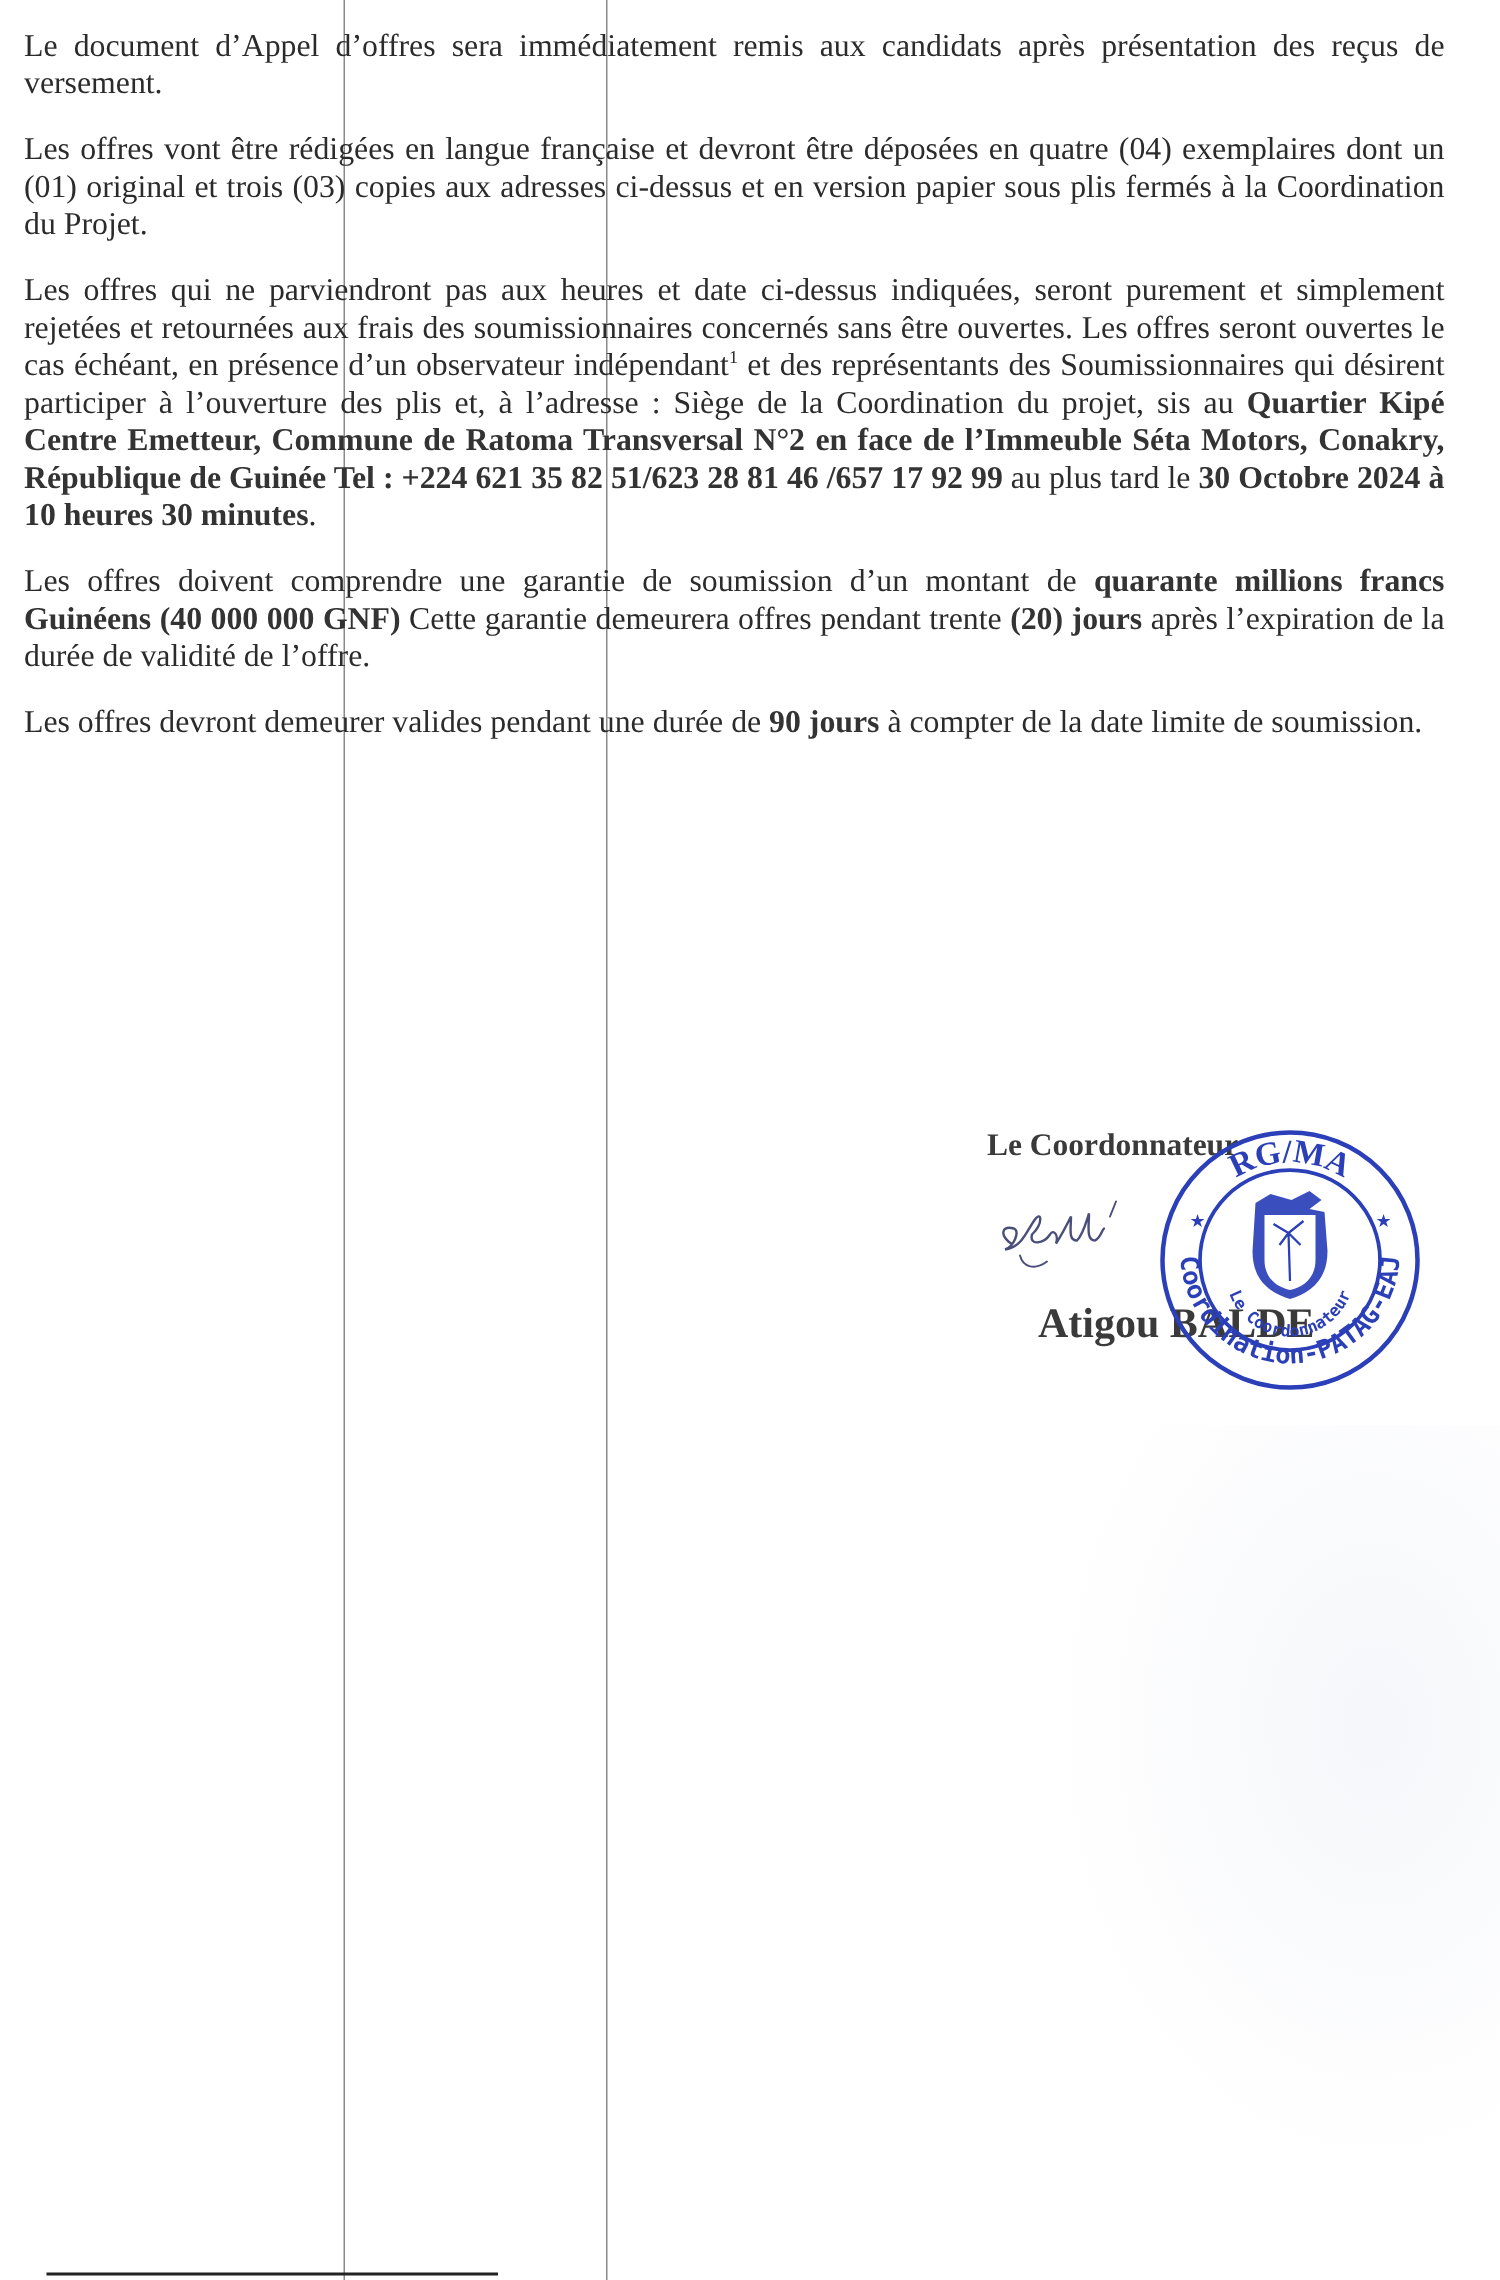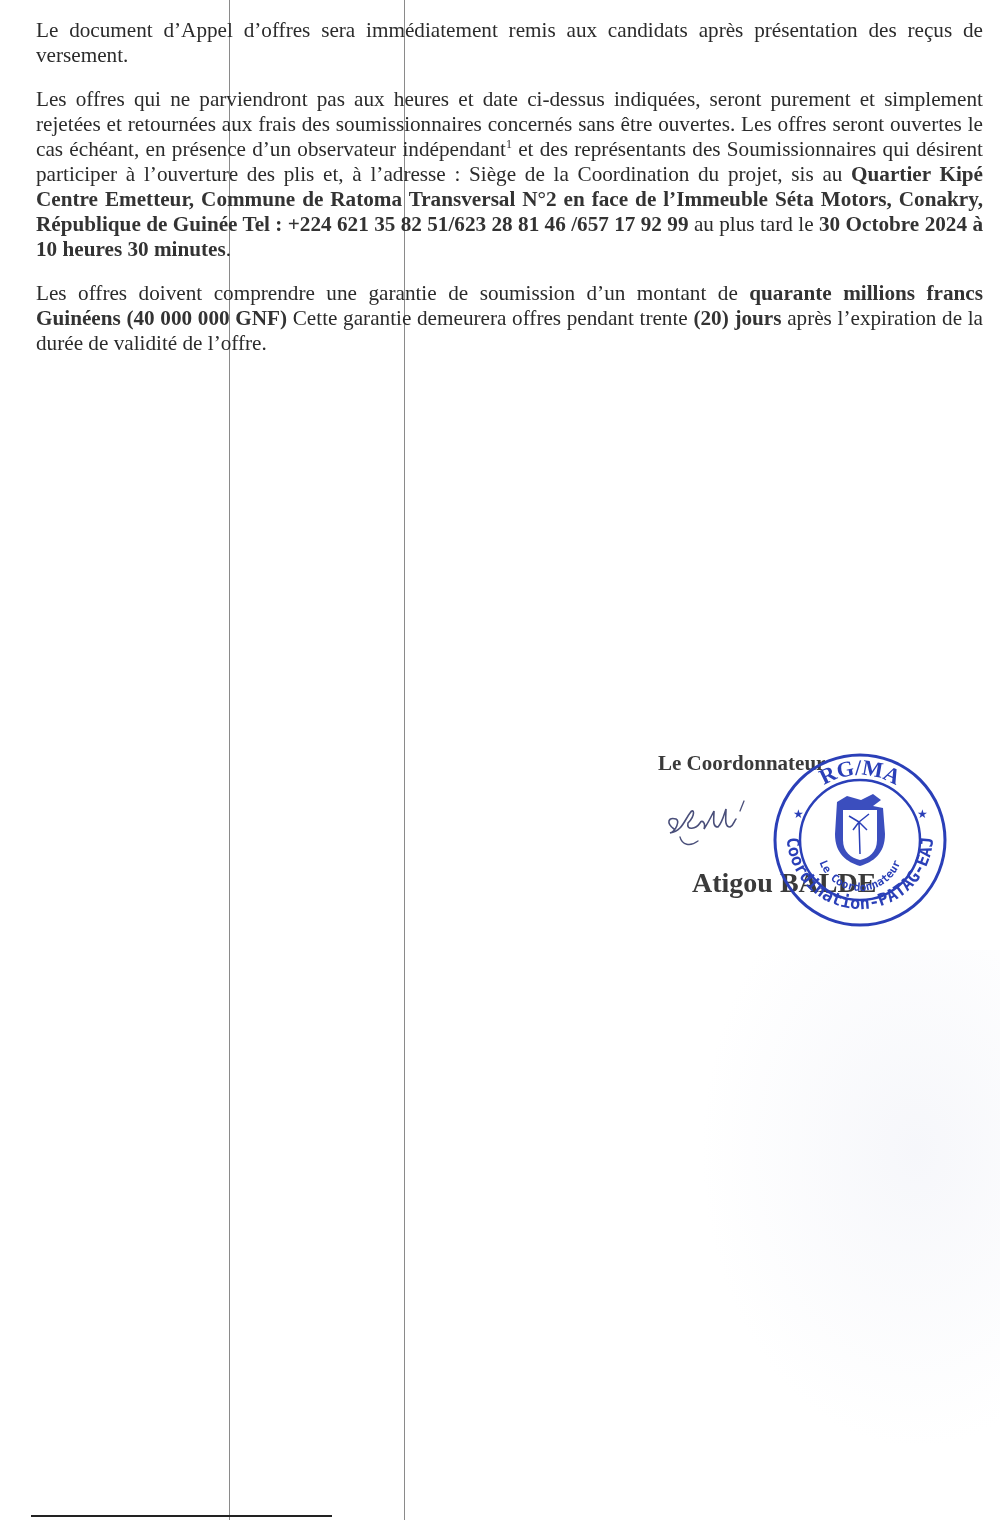--- a/index.html
+++ b/index.html
@@ -17,21 +17,21 @@
       background: radial-gradient(ellipse at 60% 40%, rgba(245,246,250,0.9), rgba(255,255,255,0) 70%);
       pointer-events: none;
     }
     .vline {
       position: absolute; top: 0; width: 1px; height: 1520px;
       background: #8a8a8a;
     }
     .vline.v1 { left: 229px; }
     .vline.v2 { left: 404px; }
     .body-text {
-      position: absolute; left: 36px; top: 18px; width: 947px;
+      position: absolute; left: 16px; top: 18px; width: 947px;
       font-size: 21.2px; line-height: 25px;
     }
     .para { text-align: justify; margin: 0 0 19px 0; }
     .para b { font-weight: bold; color: #333; }
     sup { font-size: 12px; line-height: 0; vertical-align: super; }
 
     .signature-block { position: absolute; left: 570px; top: 715px; width: 390px; height: 250px; }
     .coord-title {
       position: absolute; left: 88px; top: 36px;
       font-weight: bold; font-size: 21px; color: #3a3a3a; white-space: nowrap;
@@ -54,24 +54,30 @@
 <div class="page-shade"></div>
 
 <div class="vline v1"></div>
 <div class="vline v2"></div>
 
 <div class="body-text">
   <p class="para">
     <span>Le document d’Appel d’offres sera immédiatement remis aux candidats après présentation des reçus de versement.</span>
   </p>
   <p class="para">
+    <span>Les offres vont être rédigées en langue française et devront être déposées en quatre (04) exemplaires dont un (01) original et trois (03) copies aux adresses ci-dessus et en version papier sous plis fermés à la Coordination du Projet.</span>
+  </p>
+  <p class="para">
     <span>Les offres qui ne parviendront pas aux heures et date ci-dessus indiquées, seront purement et simplement rejetées et retournées aux frais des soumissionnaires concernés sans être ouvertes. Les offres seront ouvertes le cas échéant, en présence d’un observateur indépendant</span><sup>1</sup><span> et des représentants des Soumissionnaires qui désirent participer à l’ouverture des plis et, à l’adresse : Siège de la Coordination du projet, sis au </span><b>Quartier Kipé Centre Emetteur, Commune de Ratoma Transversal N°2 en face de l’Immeuble Séta Motors, Conakry, République de Guinée Tel : +224 621 35 82 51/623 28 81 46 /657 17 92 99</b><span> au plus tard le </span><b>30 Octobre 2024 à 10 heures 30 minutes</b><span>.</span>
   </p>
   <p class="para">
     <span>Les offres doivent comprendre une garantie de soumission d’un montant de </span><b>quarante millions francs Guinéens (40 000 000 GNF)</b><span> Cette garantie demeurera offres pendant trente </span><b>(20) jours</b><span> après l’expiration de la durée de validité de l’offre.</span>
+  </p>
+  <p class="para">
+    <span>Les offres devront demeurer valides pendant une durée de </span><b>90 jours</b><span> à compter de la date limite de soumission.</span>
   </p>
 </div>
 
 <div class="signature-block">
   <div class="coord-title">Le Coordonnateur</div>
 
   <svg class="handwritten-signature" viewBox="0 0 100 60">
     <path d="M14,36 C6,30 8,24 16,26 C20,28 16,38 10,40 C22,38 24,28 30,20 C34,14 36,22 28,30 C26,38 36,36 40,30 C42,26 46,30 44,36 C48,30 52,22 54,18 C54,26 52,34 58,34 C62,30 64,22 66,16 C66,24 64,34 70,34 C74,32 74,28 76,26" fill="none" stroke="#4a4f7a" stroke-width="1.6" stroke-linecap="round"></path>
     <path d="M20,44 C22,52 30,54 38,48" fill="none" stroke="#4a4f7a" stroke-width="1.3" stroke-linecap="round"></path>
     <path d="M84,8 L80,18" fill="none" stroke="#4a4f7a" stroke-width="1.3" stroke-linecap="round"></path>

